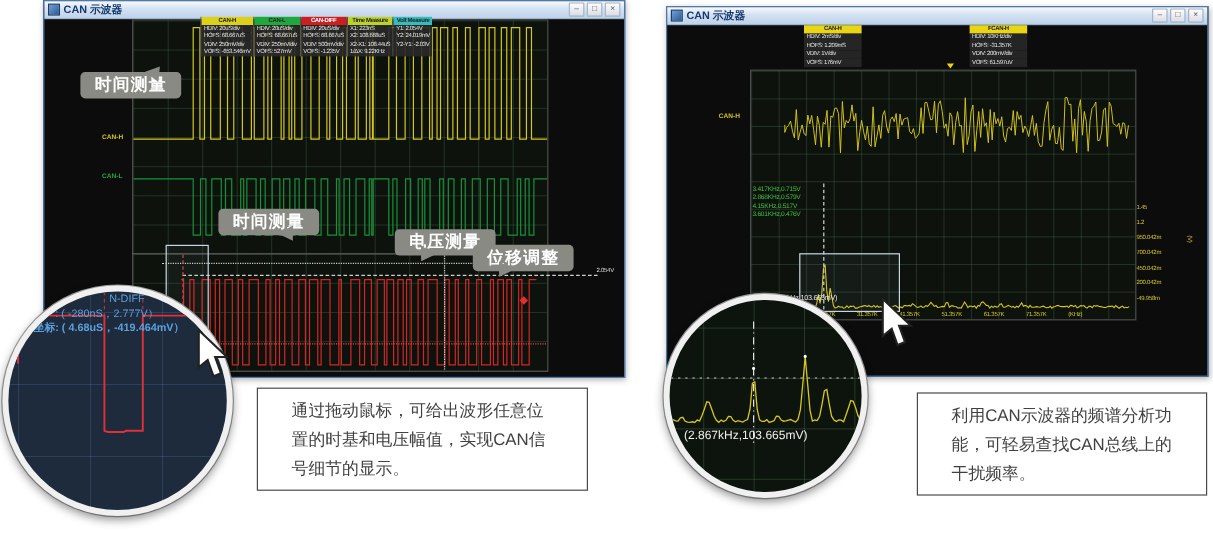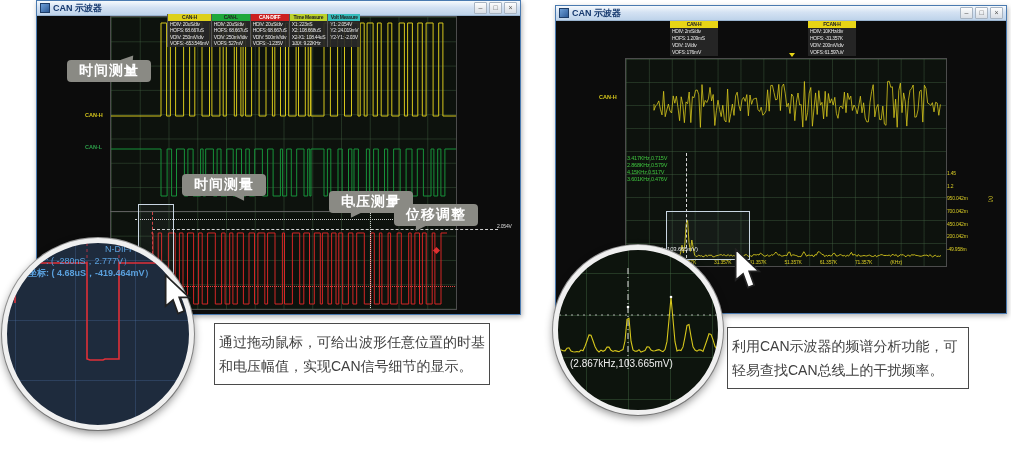--- a/index.html
+++ b/index.html
@@ -44,21 +44,21 @@
   .hdot-red{position:absolute;border-top:1px dotted #e04444;z-index:2;}
   .selbox{position:absolute;border:1px solid #c9d6e2;z-index:4;background:rgba(180,200,220,.05);}
   .lbl-box{border:1px solid #98a8b0;background:rgba(10,15,10,.8);padding:0 1px;}
 
   
   .mag{position:absolute;border-radius:50%;border:5px solid #f0f0f0;box-shadow:0 3px 8px rgba(0,0,0,.45),0 0 0 1px #a8a8a8;overflow:hidden;z-index:5;}
   .mag-left{background-color:#1e2b3d;background-image:linear-gradient(rgba(90,130,190,.25) 1px,transparent 1px),linear-gradient(90deg,rgba(90,130,190,.25) 1px,transparent 1px);background-size:60px 60px;background-position:8px 17px;}
   .mag-right{background-color:#0d140d;background-image:linear-gradient(rgba(70,110,70,.4) 1px,transparent 1px),linear-gradient(90deg,rgba(70,110,70,.4) 1px,transparent 1px);background-size:42px 42px;background-position:-14px -19px;}
   .magtext{position:absolute;font-size:9px;color:#5aa0dd;white-space:nowrap;}
 
-  .caption{position:absolute;background:#fff;border:1px solid #4a4a4a;color:#404040;font-size:14px;line-height:24px;padding:6px 4px;box-sizing:border-box;z-index:6;}
+  .caption{position:absolute;background:#fff;border:1px solid #4a4a4a;color:#404040;font-size:14px;line-height:24px;padding:6px 28px;box-sizing:border-box;z-index:6;}
   .cursor-arrow{position:absolute;z-index:10;}
   svg{display:block;}
 </style>
 </head>
 <body>
 
 <div id="canvas">
 
   <div class="window" style="left:36px;top:0;width:483px;height:313px;">
     <div class="titlebar">
@@ -140,21 +140,21 @@
   <div class="callout tail-tr" style="left:67px;top:60px;">时间测量</div>
   <div class="callout tail-br" style="left:182px;top:174px;">时间测量</div>
   <div class="callout tail-bl" style="left:329px;top:191px;">电压测量</div>
   <div class="callout tail-bl" style="left:394px;top:204px;">位移调整</div>
 
   <div class="mag mag-left" style="left:2px;top:238px;width:182px;height:182px;">
     <svg width="182" height="182" viewBox="0 0 182 182">
       <path d="M80,0 V20 M112,0 V20" stroke="#b03545" stroke-width="1" stroke-dasharray="3 3" fill="none"></path>
       <path d="M-10,20 H8 V60 V20 H80 V116 L83,117 H96 L98,116 H112 V20 H190" fill="none" stroke="#e03038" stroke-width="1.6"></path>
     </svg>
-    <span class="magtext" style="left:98px;top:1px;">N-DIFF</span>
+    <span class="magtext" style="left:84px;top:1px;">N-DIFF</span>
     <span class="magtext" style="left:39px;top:12px;">: ( -280nS，2.777V）</span>
     <span class="magtext" style="left:21px;top:24px;font-weight:bold;">坐标: ( 4.68uS，-419.464mV）</span>
   </div>
 
   <svg class="cursor-arrow" style="left:163px;top:274px;" width="30" height="42" viewBox="0 0 22 34">
     <polygon points="1,1 1,26 7,21 11,32 16,30 12,19 20,19" fill="#fff" stroke="#222" stroke-width="1.4"></polygon>
   </svg>
 
   <div class="caption" style="left:214px;top:323px;width:276px;">通过拖动鼠标，可给出波形任意位置的时基和电压幅值，实现CAN信号细节的显示。</div>
 
@@ -235,15 +235,15 @@
       <circle cx="113" cy="47" r="1.3" fill="#fff"></circle>
     </svg>
     <span style="position:absolute;left:12px;top:108px;font-size:10px;color:#f0f0f0;white-space:nowrap;">(2.867kHz,103.665mV)</span>
     <span style="position:absolute;left:58px;top:124px;font-size:8px;color:#d8cb25;margin-top:40px;">2.965k</span>
   </div>
 
   <svg class="cursor-arrow" style="left:733px;top:248px;" width="30" height="42" viewBox="0 0 22 34">
     <polygon points="1,1 1,26 7,21 11,32 16,30 12,19 20,19" fill="#fff" stroke="#222" stroke-width="1.4"></polygon>
   </svg>
 
-  <div class="caption" style="left:727px;top:327px;width:242px;">利用CAN示波器的频谱分析功能，可轻易查找CAN总线上的干扰频率。</div>
+  <div class="caption" style="left:764px;top:327px;width:242px;">利用CAN示波器的频谱分析功能，可轻易查找CAN总线上的干扰频率。</div>
 
 </div>
 
 </body></html>

